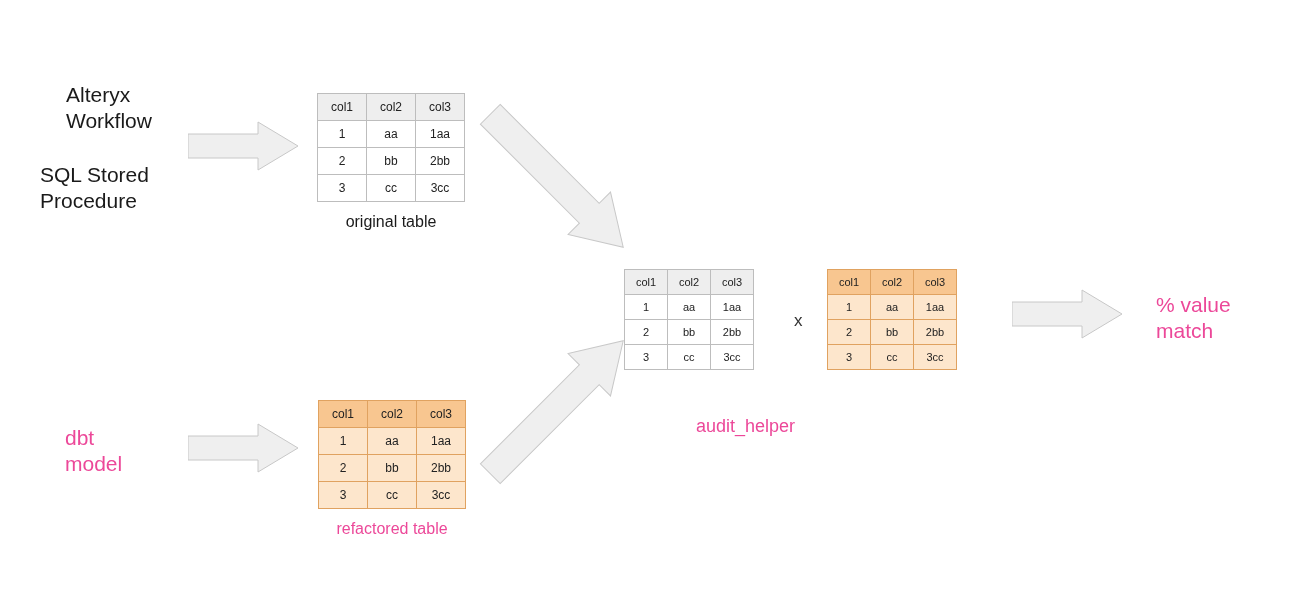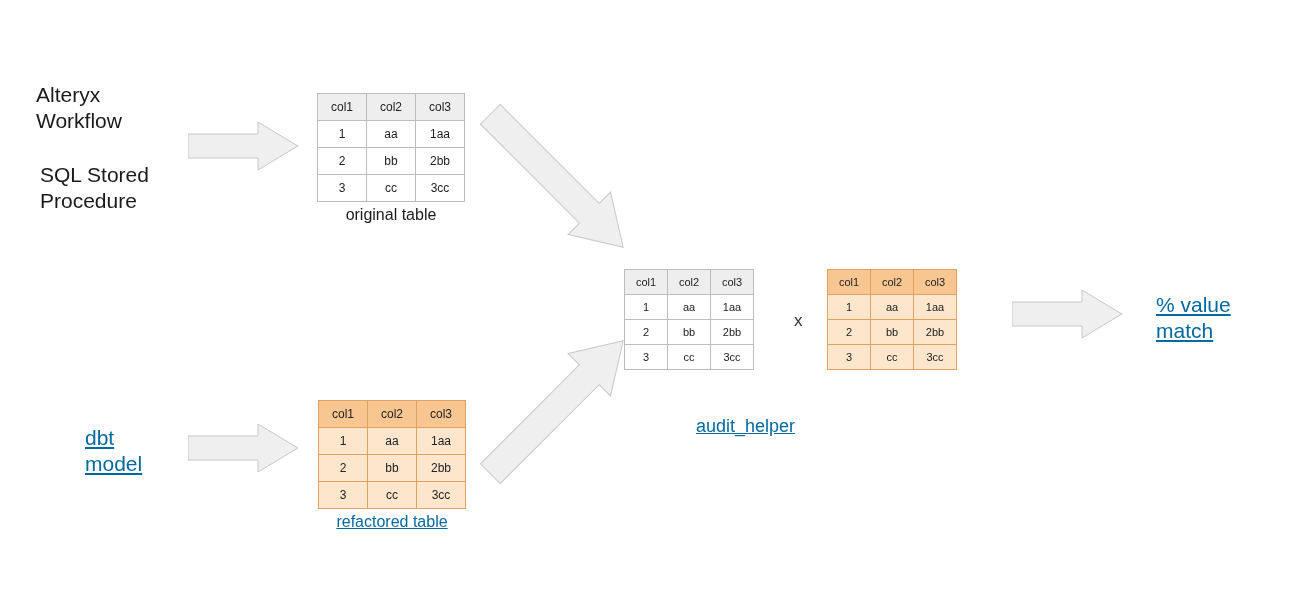--- a/index.html
+++ b/index.html
@@ -8,21 +8,21 @@
     width: 1292px;
     height: 614px;
     background: #ffffff;
     font-family: Arial, Helvetica, sans-serif;
     color: #222;
     position: relative;
     overflow: hidden;
   }
   .abs { position: absolute; }
   .text-black { color: #1a1a1a; }
-  .text-orange { color: #0369a1; text-decoration: underline; }
+  .text-orange { color: #ec4899; }
 
   .label {
     font-size: 21px;
     line-height: 1.25;
     white-space: pre;
   }
 
   table.mini {
     border-collapse: collapse;
     font-size: 12px;
@@ -57,40 +57,40 @@
 
   table.compact th, table.compact td {
     width: 42px;
     height: 24px;
     font-size: 11px;
   }
 
   .caption {
     font-size: 16px;
     text-align: center;
-    margin-top: 4px;
+    margin-top: 11px;
   }
 
   .x-symbol {
     font-size: 17px;
     color: #333;
   }
 
   
 </style>
 </head>
 <body>
 
-<div class="abs label text-black" style="left:36px; top:82px;">Alteryx
+<div class="abs label text-black" style="left:66px; top:82px;">Alteryx
 Workflow</div>
 
 <div class="abs label text-black" style="left:40px; top:162px;">SQL Stored
 Procedure</div>
 
-<div class="abs label text-orange" style="left:65px; top:425px;margin-left:20px;">dbt
+<div class="abs label text-orange" style="left:65px; top:425px;">dbt
 model</div>
 
 <div class="abs label text-orange" style="left:1156px; top:292px;">% value
 match</div>
 
 <div class="abs text-orange" style="left:696px; top:416px; font-size:18px;">audit_helper</div>
 
 <div class="abs" style="left:317px; top:83px;">
   <table class="mini gray">
     <thead>

